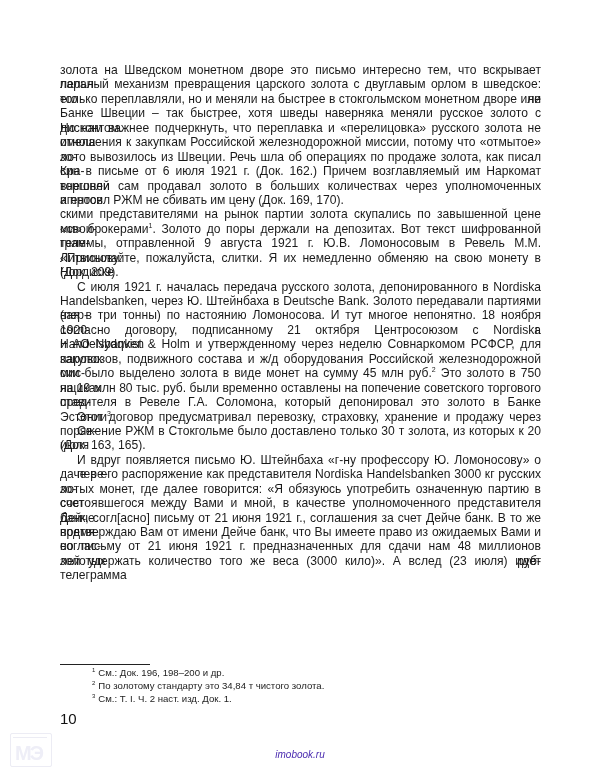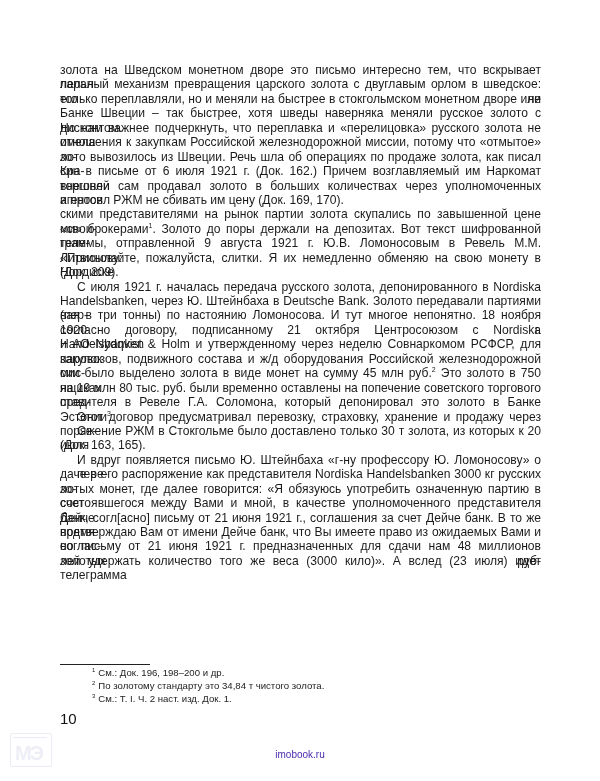--- a/index.html
+++ b/index.html
@@ -10,21 +10,21 @@
           text-align:justify; text-align-last:justify; white-space:nowrap; overflow:visible; }
   .line.last { text-align-last:left; }
   .line.indent { padding-left:17px; }
   .line span.t { display:inline-block; width:100%; text-align:justify; text-align-last:justify; white-space:normal; }
   .line.last span.t { text-align-last:left; }
   sup { font-size:7px; vertical-align:5px; line-height:0; }
   .fn-rule { position:absolute; left:60px; top:664px; width:90px; height:0; border-top:1px solid #222; }
   .footnotes { position:absolute; left:92px; top:667px; font-size:9.6px; line-height:12.8px; color:#222; }
   .footnotes div sup { font-size:6px; vertical-align:4px; margin-right:3px; }
   .page-num { position:absolute; left:60px; top:710px; font-size:15px; color:#111; }
-  .site { position:absolute; left:0; width:600px; top:749px; text-align:center; font-size:10px; color:#4a2bb0; }
+  .site { position:absolute; left:0; width:600px; top:749px; text-align:center; font-size:10px; font-style:italic; color:#4a2bb0; }
   .logo { position:absolute; left:10px; top:733px; width:40px; height:32px; border:1px solid #ececf4; border-radius:2px; }
   .logo .bar { position:absolute; left:2px; top:3px; width:34px; height:1px; background:#ececf4; }
   .logo .m { position:absolute; left:4px; top:8px; font-size:20px; font-weight:bold; color:#eeeef7; letter-spacing:-2px; }
 </style>
 </head>
 <body>
 
 <div class="page" id="body">
     <div class="line"><span class="t">золота на Шведском монетном дворе это письмо интересно тем, что вскрывает парал-</span></div>
     <div class="line"><span class="t">лельный механизм превращения царского золота с двуглавым орлом в шведское: его не</span></div>

